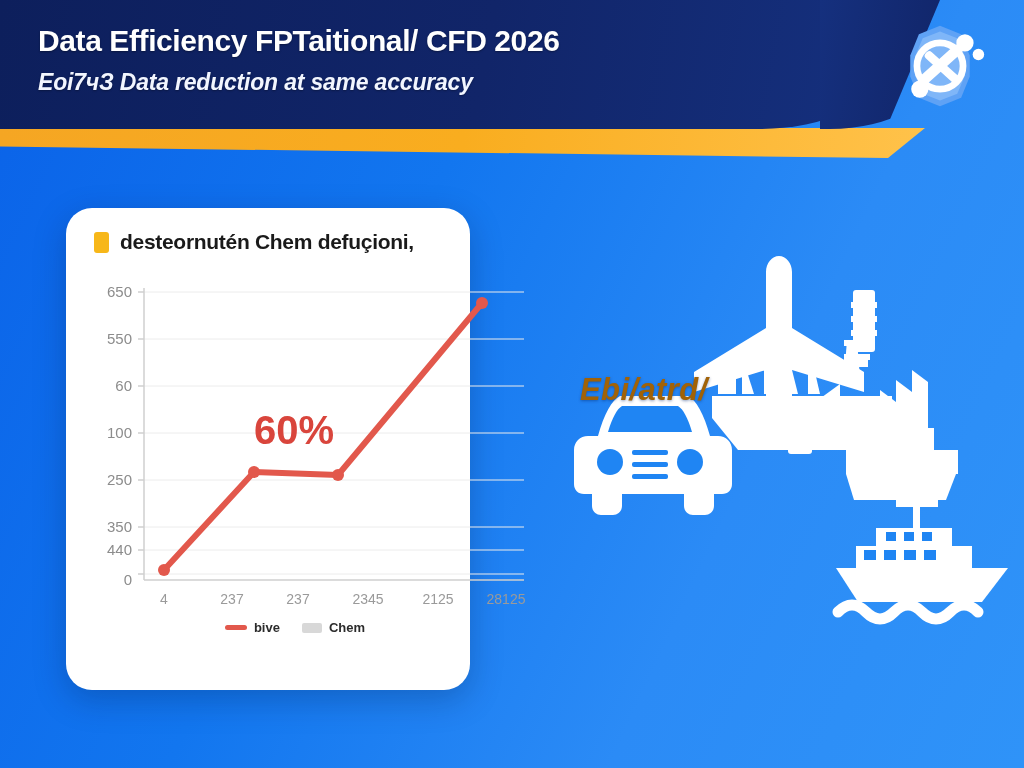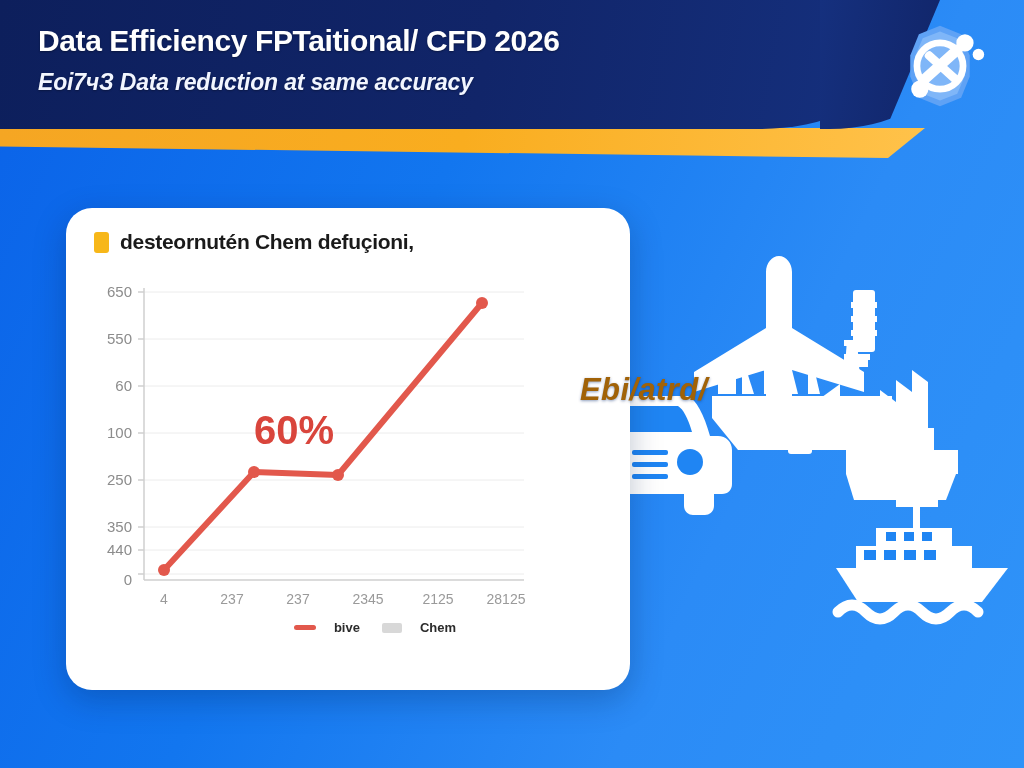--- a/index.html
+++ b/index.html
@@ -40,40 +40,40 @@
     position:absolute; left:0; top:128px; width:925px; height:30px; z-index:4;
     background:linear-gradient(92deg,#f5a623 0%,#f9ad1f 50%,#ffc24a 100%);
     clip-path:polygon(0 0, 100% 0, 96% 100%, 0 62%);
   }
 
   
   #brand-logo { position:absolute; right:36px; top:18px; width:96px; height:96px; z-index:8; }
 
   
   #chart-card {
-    position:absolute; left:66px; top:208px; width:564px; height:482px;
+    position:absolute; left:66px; top:208px; width:404px; height:482px;
     background:#ffffff; border-radius:26px; z-index:3;
     box-shadow:0 10px 32px rgba(2,26,70,.26);
     padding:22px 20px 14px 20px;
   }
   #card-title-row { display:flex; align-items:center; gap:11px; padding-left:8px; }
   #card-bullet { width:15px; height:21px; background:#f7b719; border-radius:3px; flex:none; }
   #card-title {
     font-size:21px; font-weight:bold; color:#1a1a1a; letter-spacing:-0.3px;
     white-space:nowrap;
   }
 
   #plot-wrap { position:relative; margin-top:20px; height:350px; }
   #plot-svg { display:block; width:444px; height:350px; }
 
   #legend-row {
     display:flex; justify-content:center; align-items:center; gap:22px;
     margin-top:-4px; padding-left:54px;
   }
-  .legend-item { display:flex; align-items:center; gap:18px; }
+  .legend-item { display:flex; align-items:center; gap:7px; }
   .legend-line { width:22px; height:5px; border-radius:3px; }
   .legend-sq { width:20px; height:10px; border-radius:2px; }
   .legend-label { font-size:13px; font-weight:bold; color:#2b2b2b; }
 
   
   #icon-cluster { position:absolute; left:570px; top:250px; width:440px; height:380px; z-index:2; }
   #sector-caption {
     position:absolute; left:580px; top:372px; z-index:4;
     font-size:31px; font-style:italic; font-weight:bold; color:#a16207;
     letter-spacing:0.4px; text-shadow:0 1px 3px rgba(0,40,110,.45);

